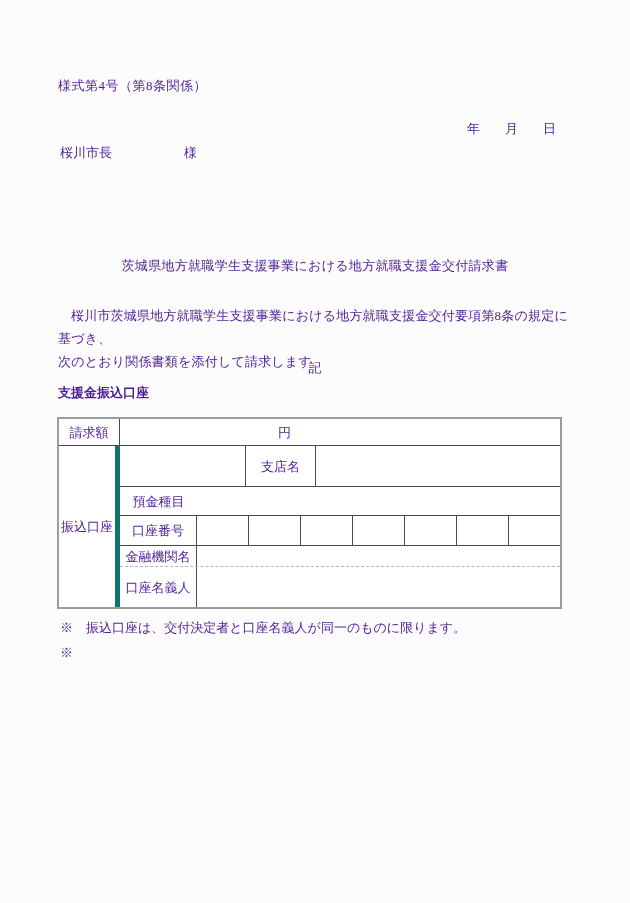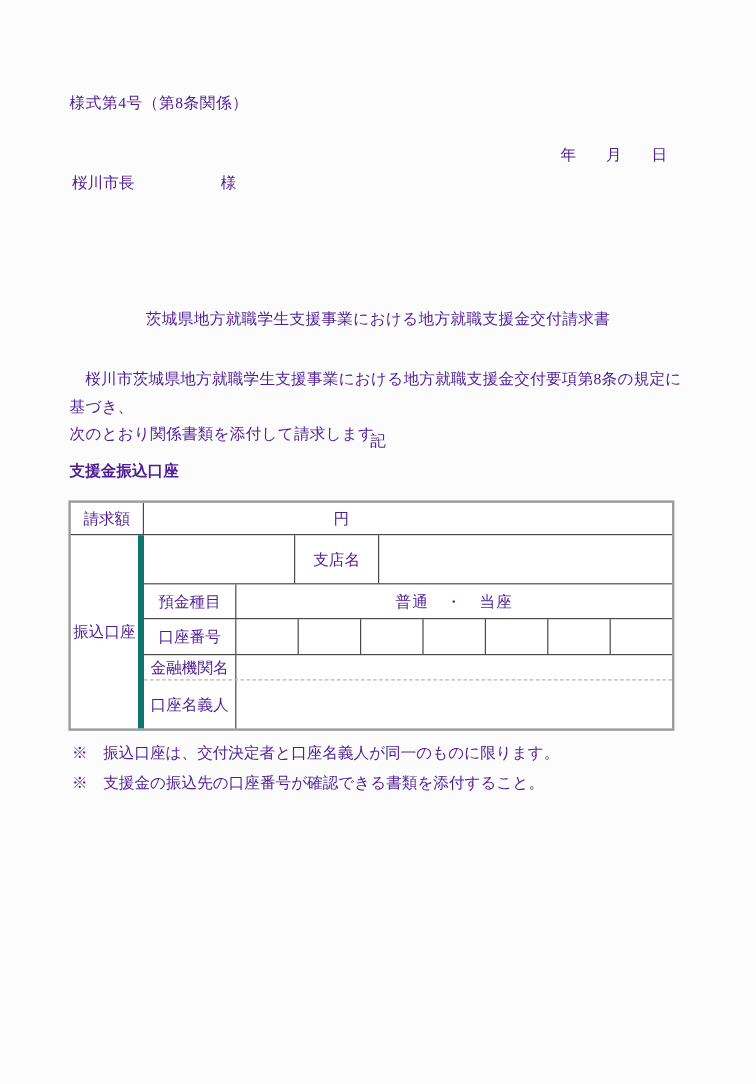--- a/index.html
+++ b/index.html
@@ -190,21 +190,20 @@
       <div class="t-rows">
 
         <div class="t-row row-bank">
           <div class="cell bank-value"></div>
           <div class="cell branch-label">支店名</div>
           <div class="cell flex-value"></div>
         </div>
 
         <div class="t-row row-type">
           <div class="cell label-b">預金種目</div>
-          <div class="cell type-value">普通　・　当座</div>
         </div>
 
         <div class="t-row row-number">
           <div class="cell label-b">口座番号</div>
           <div class="cell num-cell"></div>
           <div class="cell num-cell"></div>
           <div class="cell num-cell"></div>
           <div class="cell num-cell"></div>
           <div class="cell num-cell"></div>
           <div class="cell num-cell"></div>
@@ -225,17 +224,16 @@
     </div>
   </div>
 
   <div class="notes">
     <div class="note-line">
       <span class="note-marker">※</span>
       <span>振込口座は、交付決定者と口座名義人が同一のものに限ります。</span>
     </div>
     <div class="note-line">
       <span class="note-marker">※</span>
-      <span>支援金の振込先の口座番号が確認できる書類を添付すること。</span>
     </div>
   </div>
 
 </div>
 
 </body></html>

